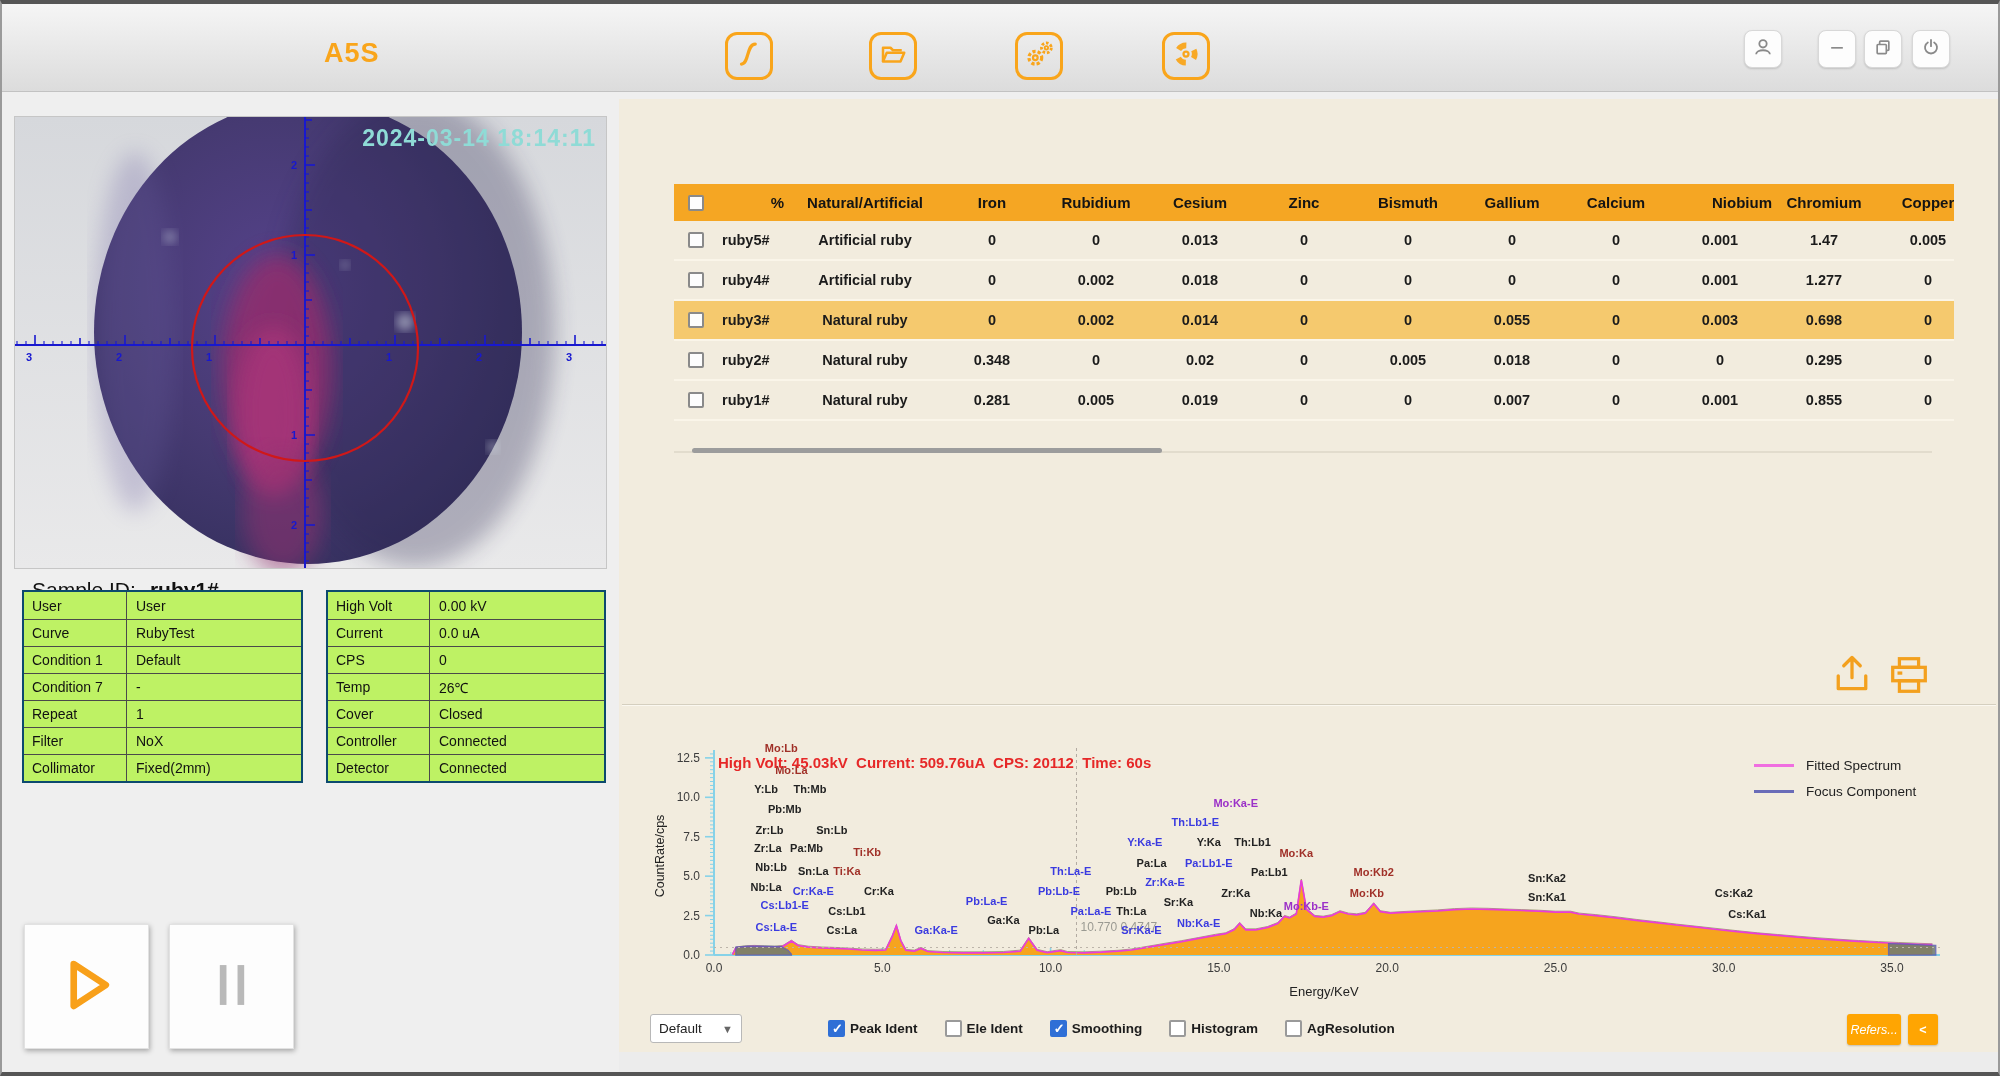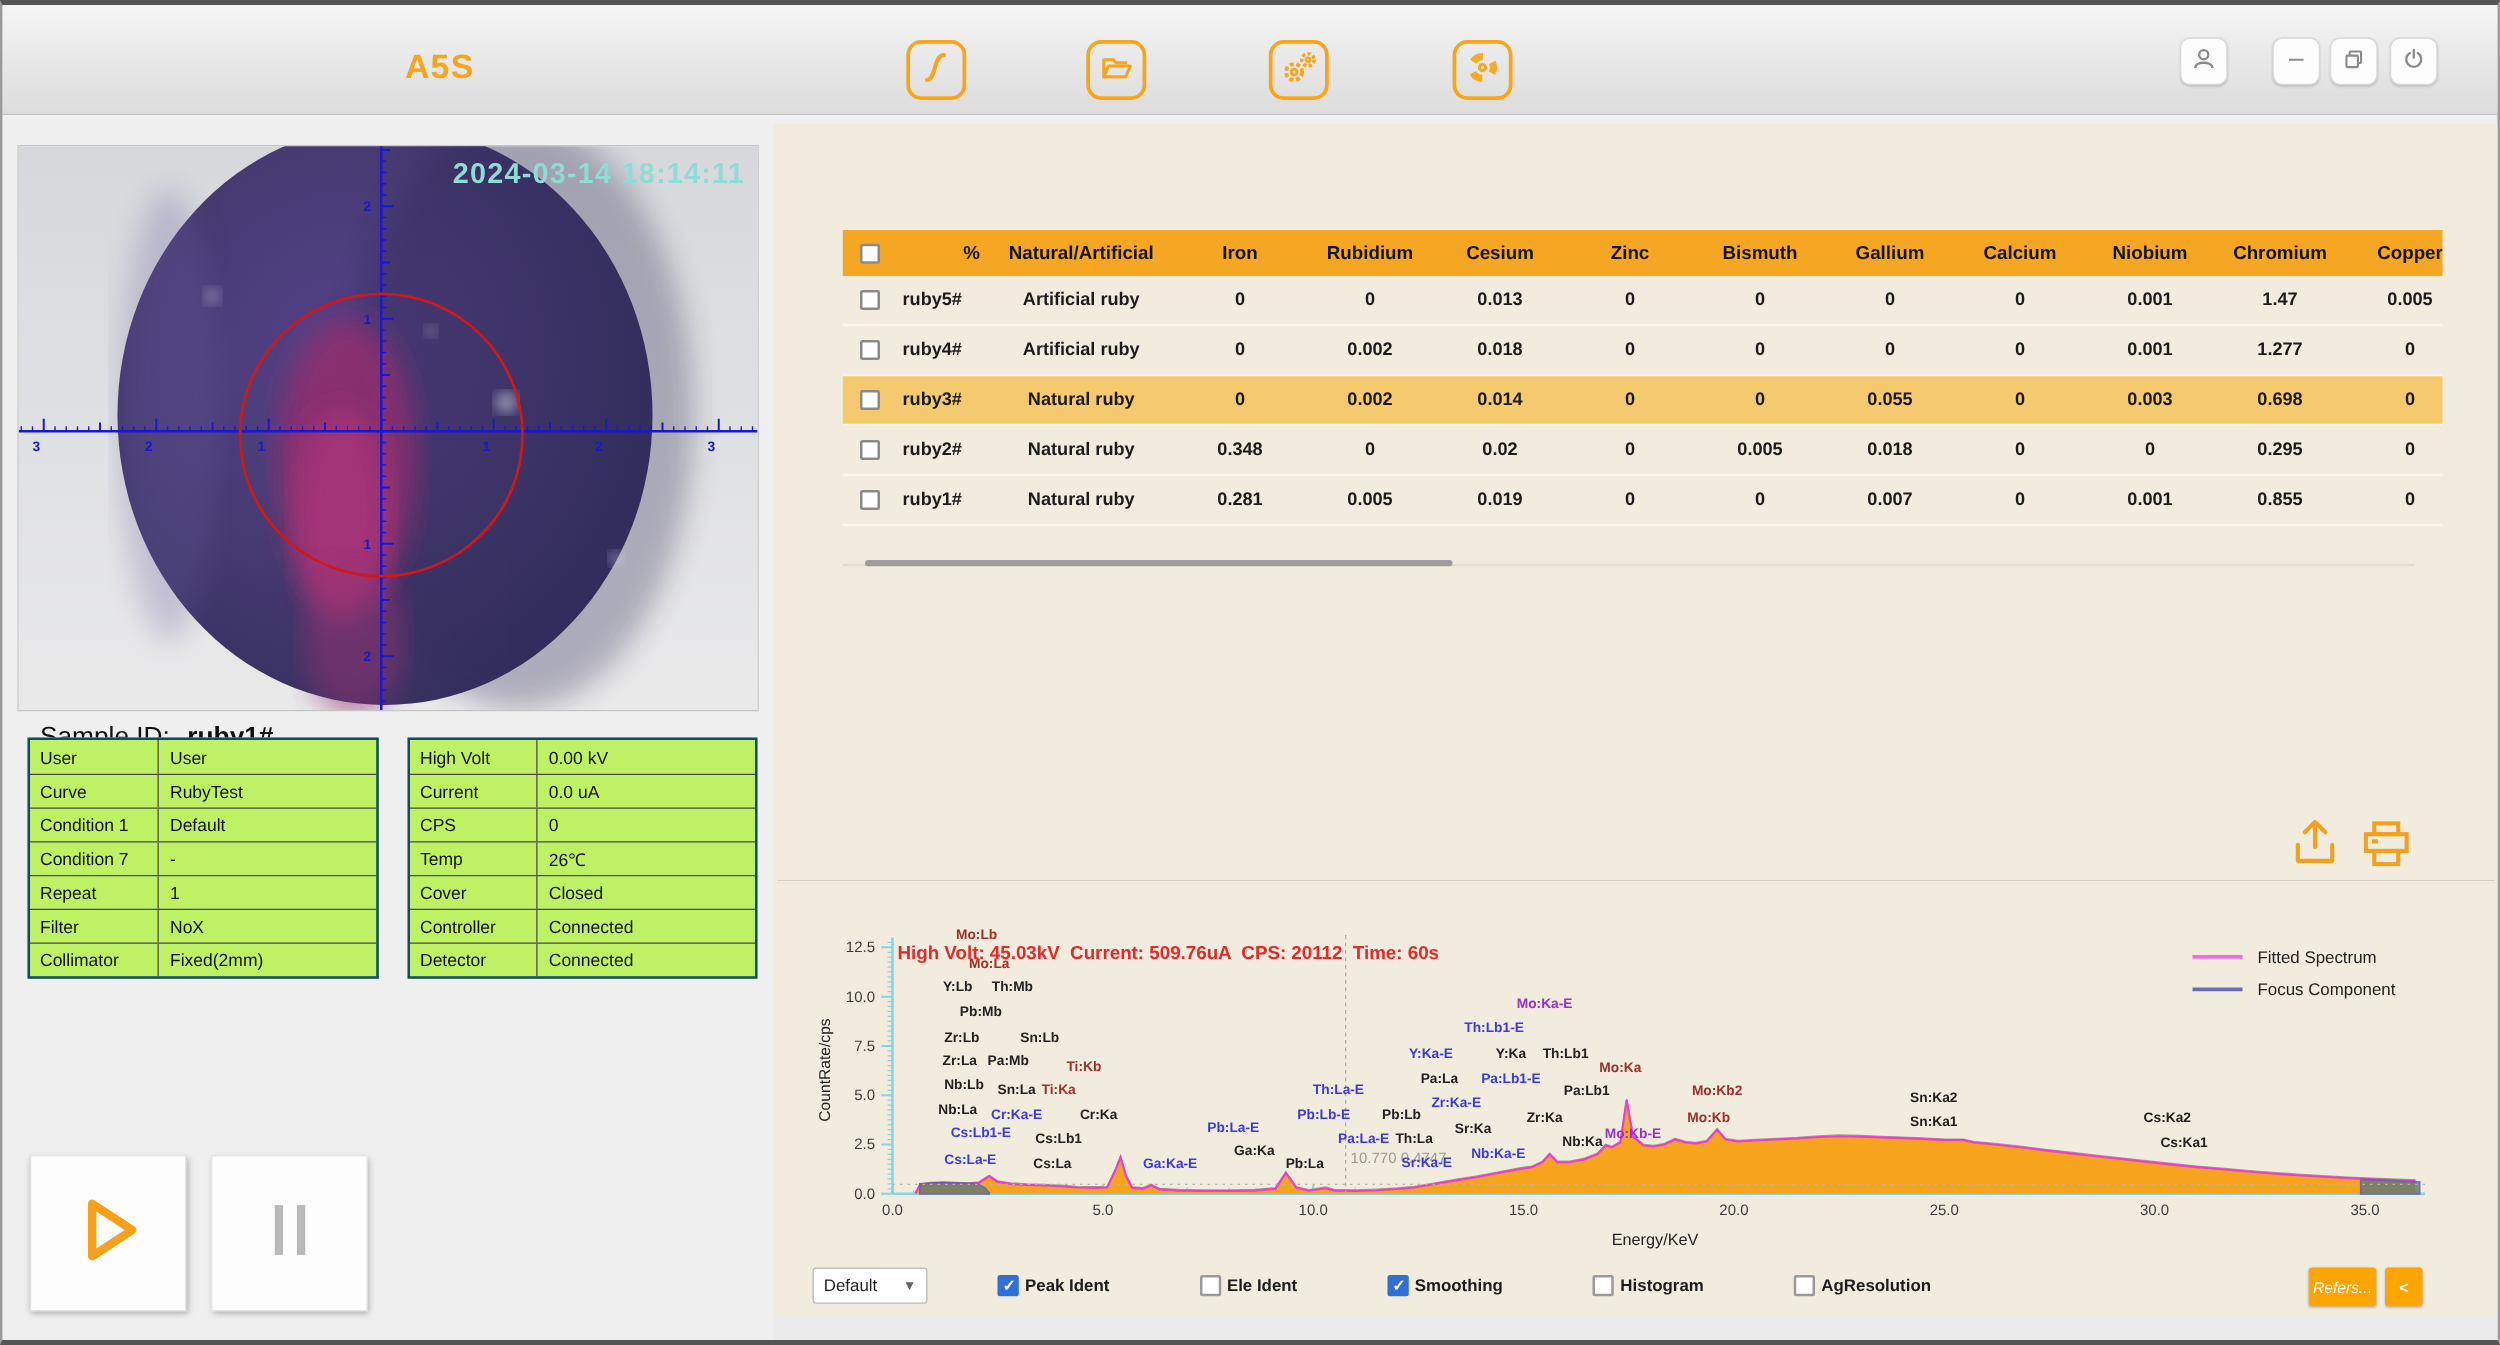--- a/index.html
+++ b/index.html
@@ -69,21 +69,21 @@
   .legend { position:absolute; left:1112px; top:44px; }
   .legend-row { display:flex; align-items:center; height:26px; }
   .legend-swatch { width:40px; height:3px; margin-right:12px; }
   .legend-label { font-size:13.5px; color:#222; }
   
   .controls { position:absolute; left:648px; top:1010px; display:flex; align-items:center; }
   .select { width:92px; height:29px; background:#fff; border:1px solid #b8b8b8; border-radius:3px;
     display:flex; align-items:center; justify-content:space-between; padding:0 8px; cursor:pointer; }
   .select span { font-size:13.5px; color:#222; }
   .select .chev { font-size:11px; color:#666; }
-  .cb-group { display:flex; margin-left:56px;gap:45px; }
+  .cb-group { display:flex; margin-left:86px; }
   .cb-item { display:flex; align-items:center; margin-right:27px; cursor:pointer; }
   .cbx { width:17px; height:17px; border:2px solid #9a9a9a; border-radius:2px; background:#fff;
     margin-right:5px; position:relative; }
   .cbx.checked { background:#2F6FD6; border-color:#2F6FD6; }
   .cbx.checked::after { content:"✓"; position:absolute; left:2px; top:-1px; color:#fff; font-size:13px; font-weight:bold; }
   .cb-item span.lbl { font-size:13.5px; font-weight:bold; color:#1c1c1c; }
   .orange-btn { position:absolute; top:1010px; height:31px; background:#FFA502; border:none;
     color:#fff; font-size:12.5px; font-style:italic; border-radius:3px;
     box-shadow:0 1px 2px rgba(0,0,0,.2); cursor:pointer; }
   #refers-btn { left:1845px; width:54px; }
@@ -423,21 +423,21 @@
           </div>
           <div class="cell c-right" style="width: 72px; padding-right: 6px;">%</div>
           <div class="cell c-center" style="width: 150px;">Natural/Artificial</div>
           <div class="cell c-center" style="width: 104px;">Iron</div>
           <div class="cell c-center" style="width: 104px;">Rubidium</div>
           <div class="cell c-center" style="width: 104px; text-align: center;">Cesium</div>
           <div class="cell c-center" style="width: 104px;">Zinc</div>
           <div class="cell c-center" style="width: 104px;">Bismuth</div>
           <div class="cell c-center" style="width: 104px;">Gallium</div>
           <div class="cell c-center" style="width: 104px;">Calcium</div>
-          <div class="cell c-center" style="width: 104px;">Niobium</div>
+          <div class="cell c-center" style="width: 104px; text-align: right;">Niobium</div>
           <div class="cell c-center" style="width: 104px;">Chromium</div>
           <div class="cell c-center" style="width: 104px;">Copper</div>
         </div>
         <div class="rt-row">
           <div class="cbcell cell">
             <div class="cb-box"></div>
           </div>
           <div class="cell c-left" style="width: 72px;">ruby5#</div>
           <div class="cell c-center" style="width: 150px;">Artificial ruby</div>
           <div class="cell c-center" style="width: 104px;">0</div>

